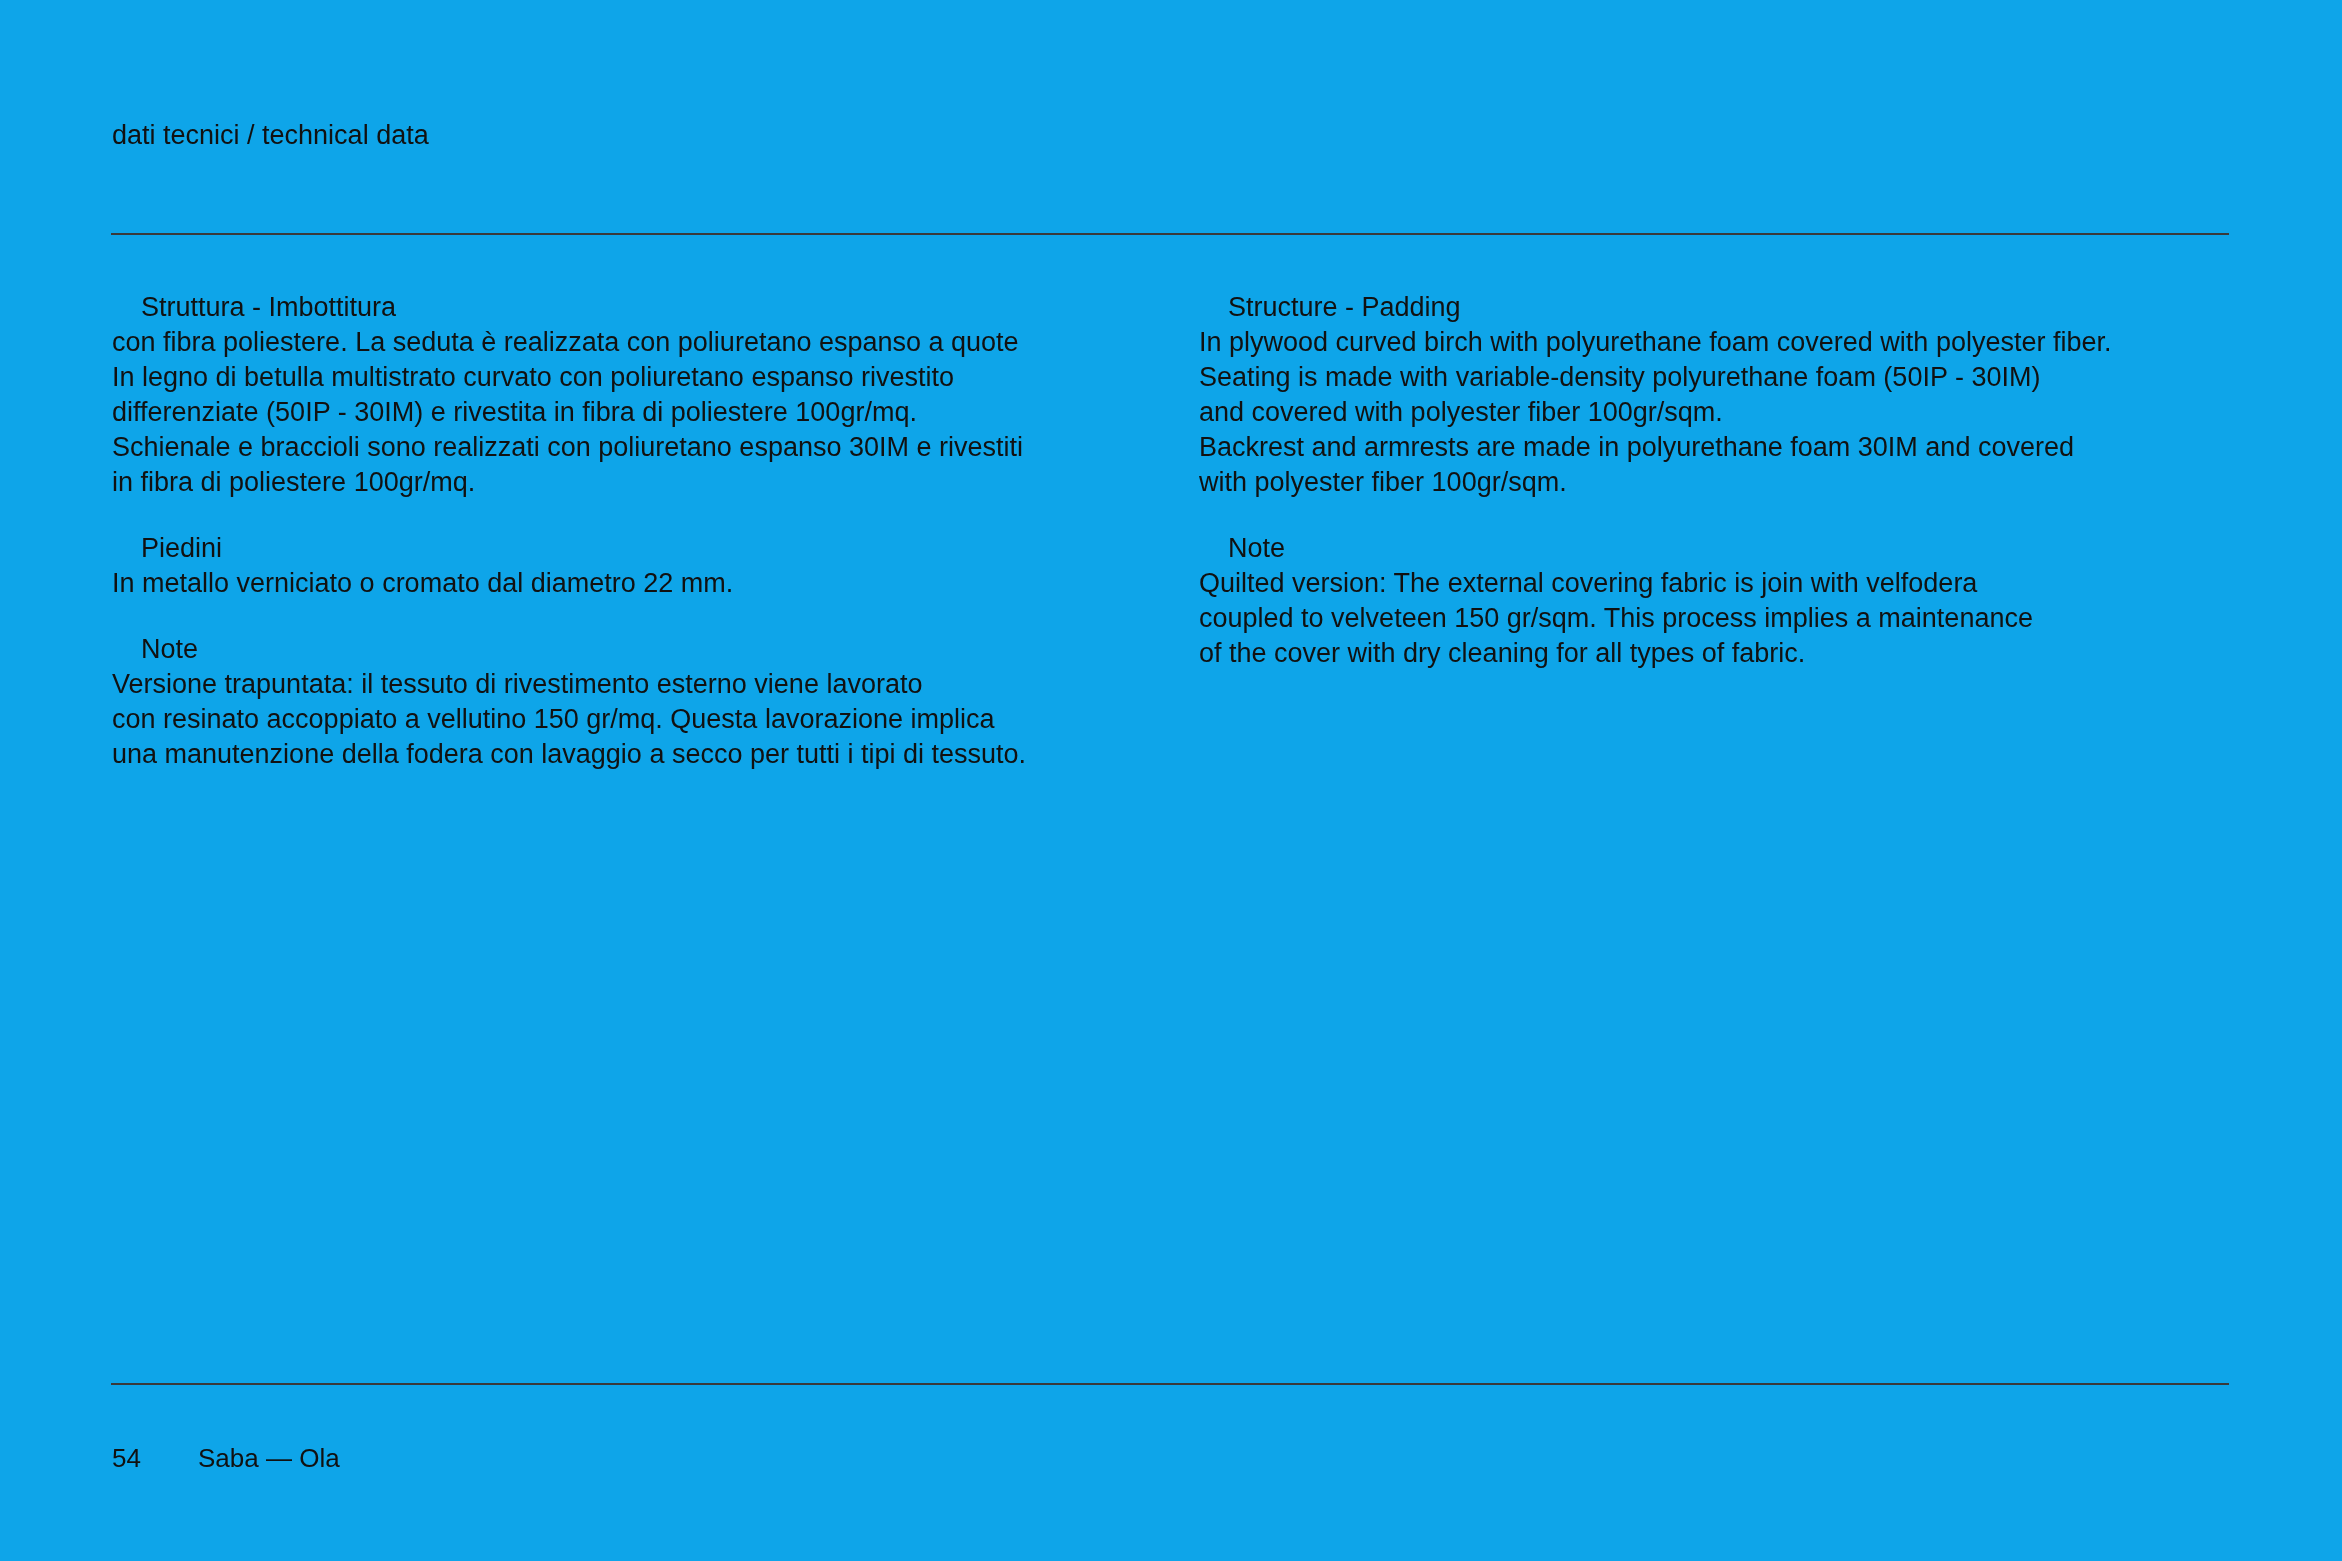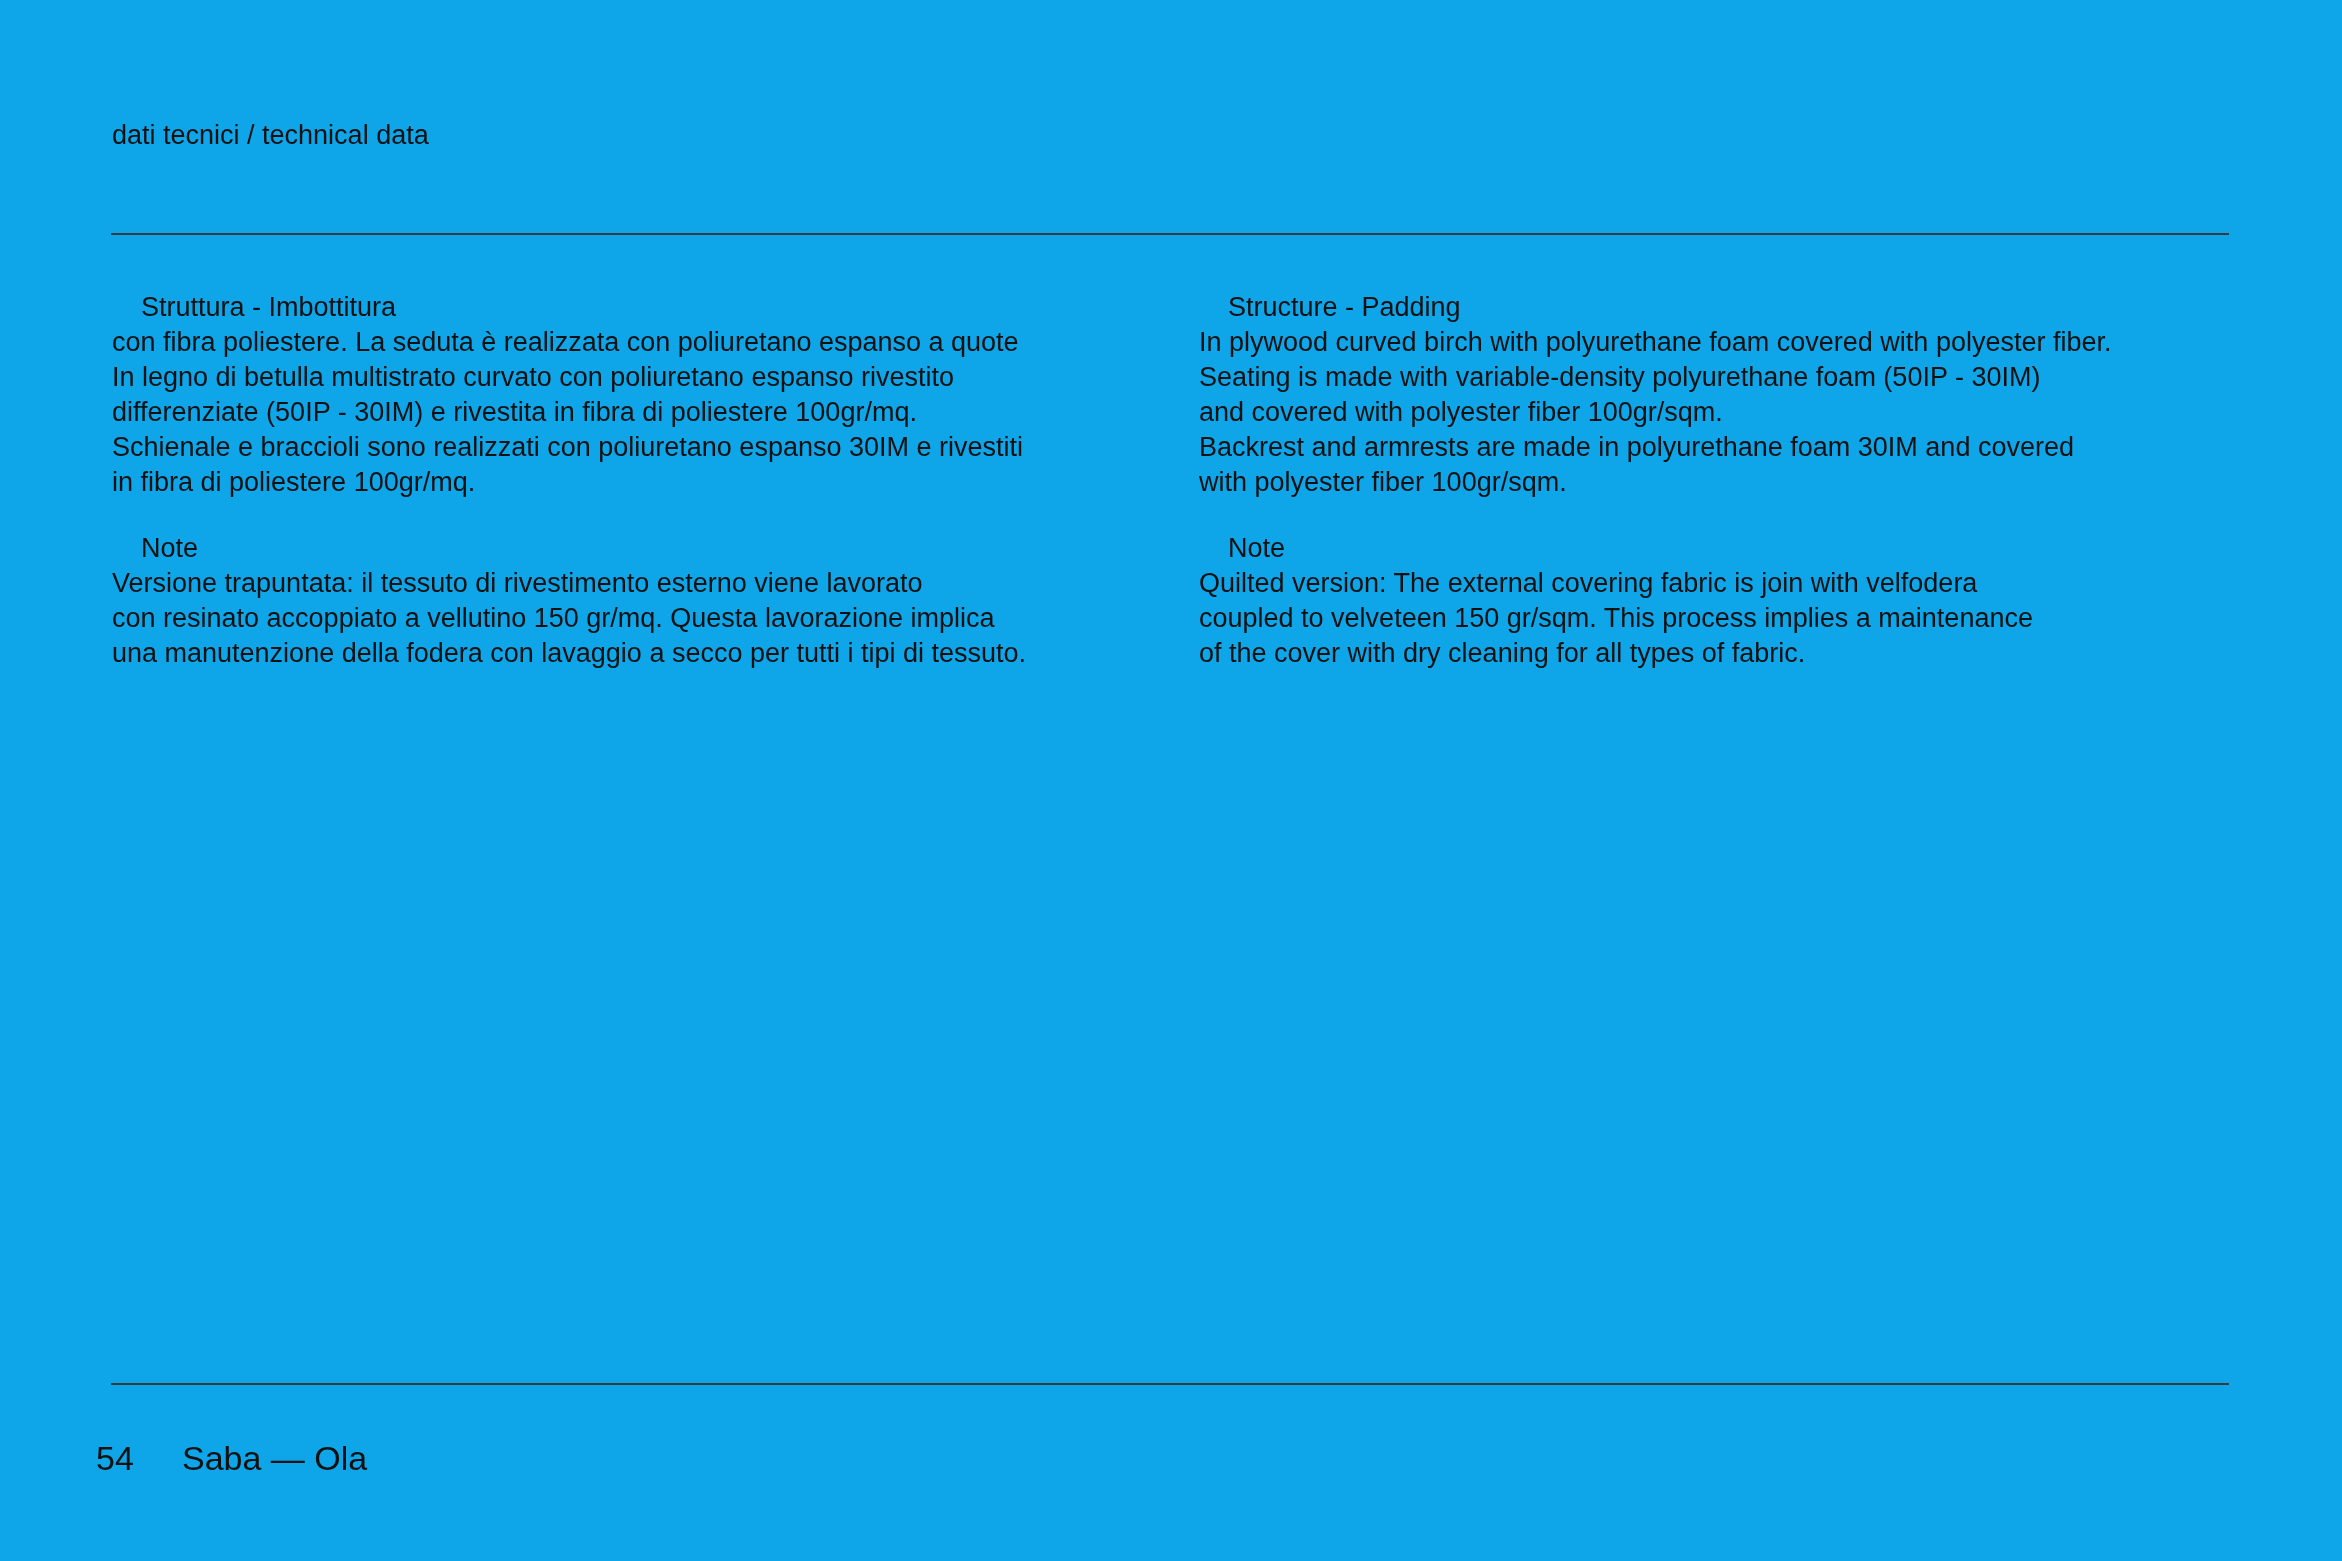--- a/index.html
+++ b/index.html
@@ -40,23 +40,23 @@
     line-height: 35px;
     white-space: nowrap;
   }
   .col-it { left: 112px; }
   .col-en { left: 1199px; }
   .tsection { margin: 0 0 31px 0; }
   .heading { padding-left: 29px; }
   .line { padding-left: 0; }
   .footer {
     position: absolute;
-    left: 96px;
+    left: 112px;
     top: 1441px;
-    font-size: 34px;
+    font-size: 26px;
     line-height: 35px;
     display: flex;
     white-space: nowrap;
   }
   .page-number {
     display: inline-block;
     min-width: 86px;
   }
 </style>
 </head>
@@ -71,20 +71,24 @@
   <main>
 
     <section class="col col-it">
       <div class="tsection">
         <div class="heading">Struttura - Imbottitura</div>
         <div class="line">con fibra poliestere. La seduta è realizzata con poliuretano espanso a quote</div>
         <div class="line">In legno di betulla multistrato curvato con poliuretano espanso rivestito</div>
         <div class="line">differenziate (50IP - 30IM) e rivestita in fibra di poliestere 100gr/mq.</div>
         <div class="line">Schienale e braccioli sono realizzati con poliuretano espanso 30IM e rivestiti</div>
         <div class="line">in fibra di poliestere 100gr/mq.</div>
+      </div>
+      <div class="tsection">
+        <div class="heading">Piedini</div>
+        <div class="line">In metallo verniciato o cromato dal diametro 22 mm.</div>
       </div>
       <div class="tsection">
         <div class="heading">Note</div>
         <div class="line">Versione trapuntata: il tessuto di rivestimento esterno viene lavorato</div>
         <div class="line">con resinato accoppiato a vellutino 150 gr/mq. Questa lavorazione implica</div>
         <div class="line">una manutenzione della fodera con lavaggio a secco per tutti i tipi di tessuto.</div>
       </div>
     </section>
 
     <section class="col col-en">

